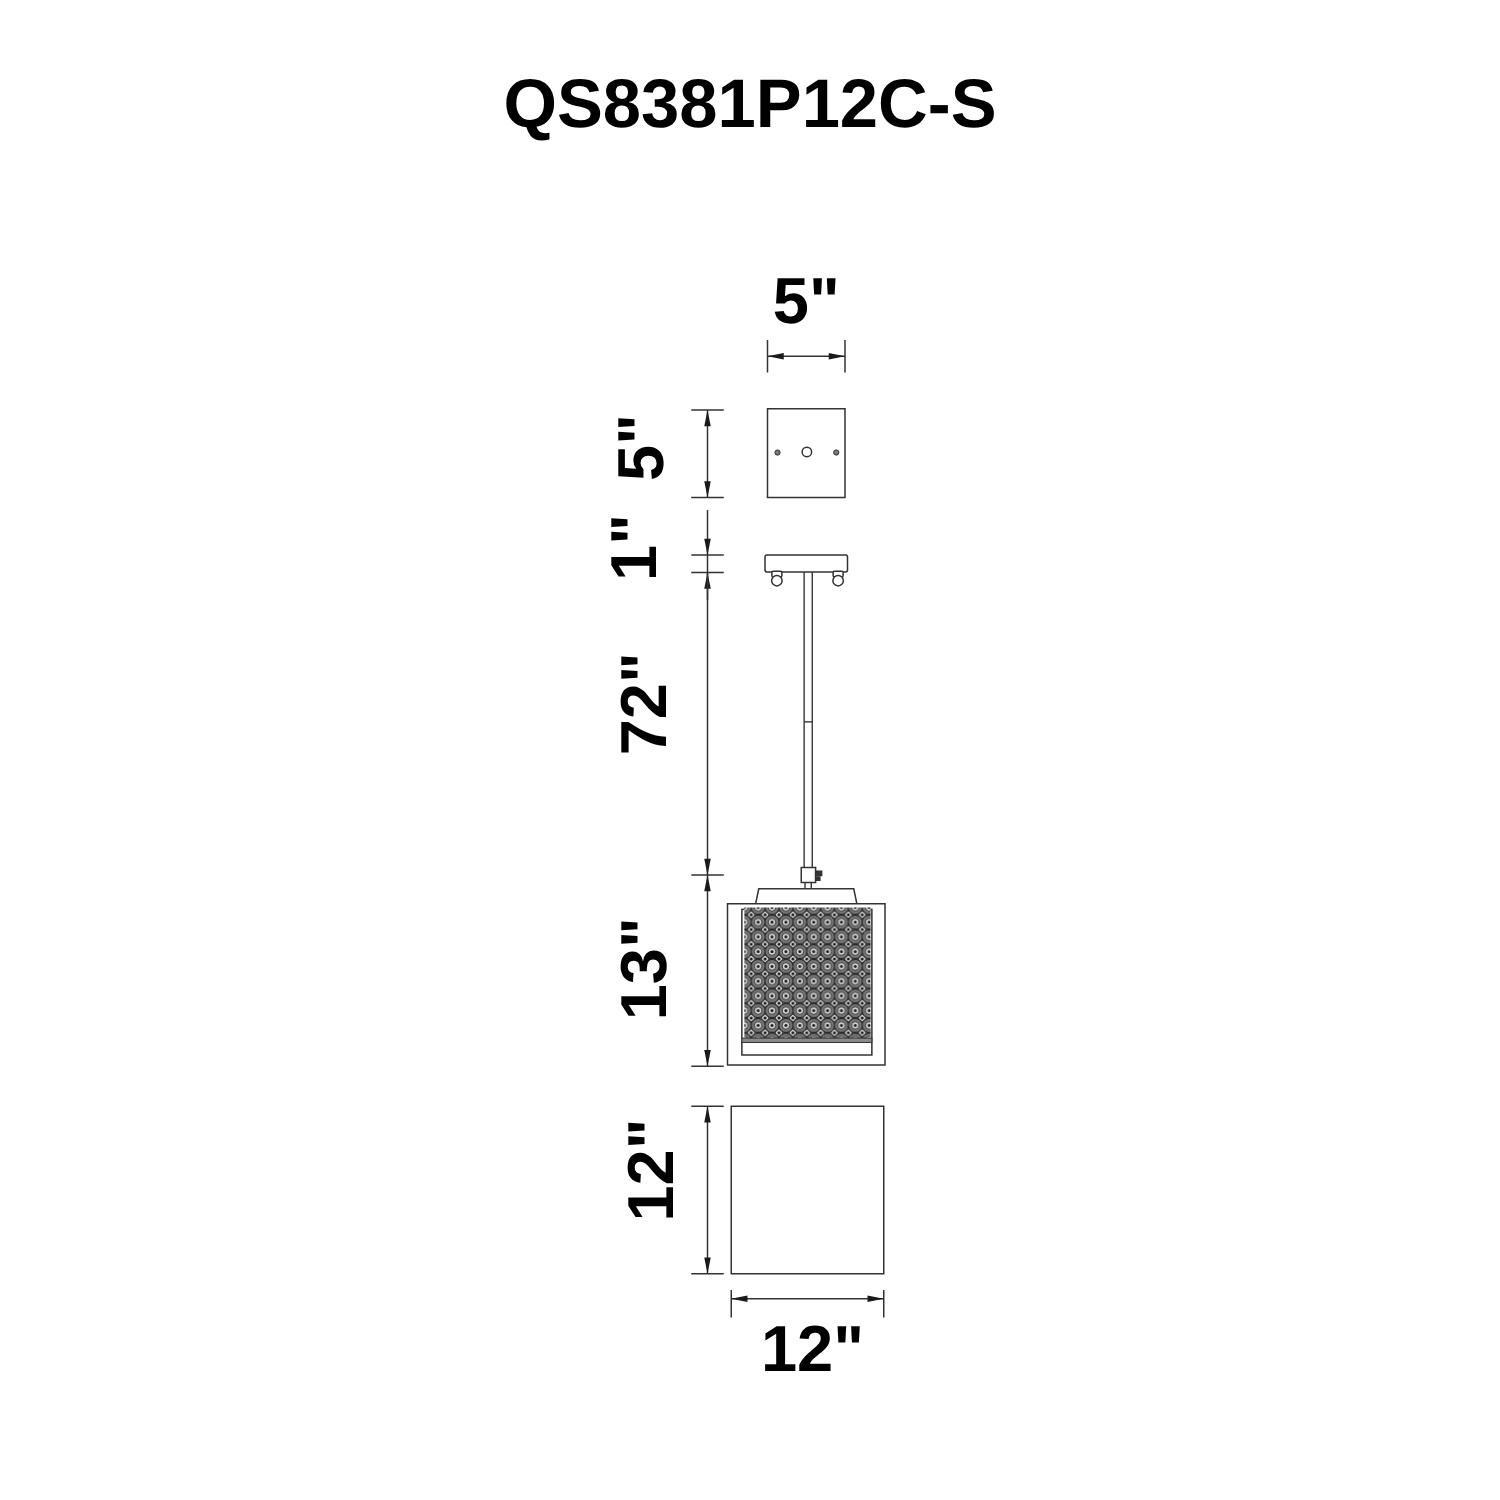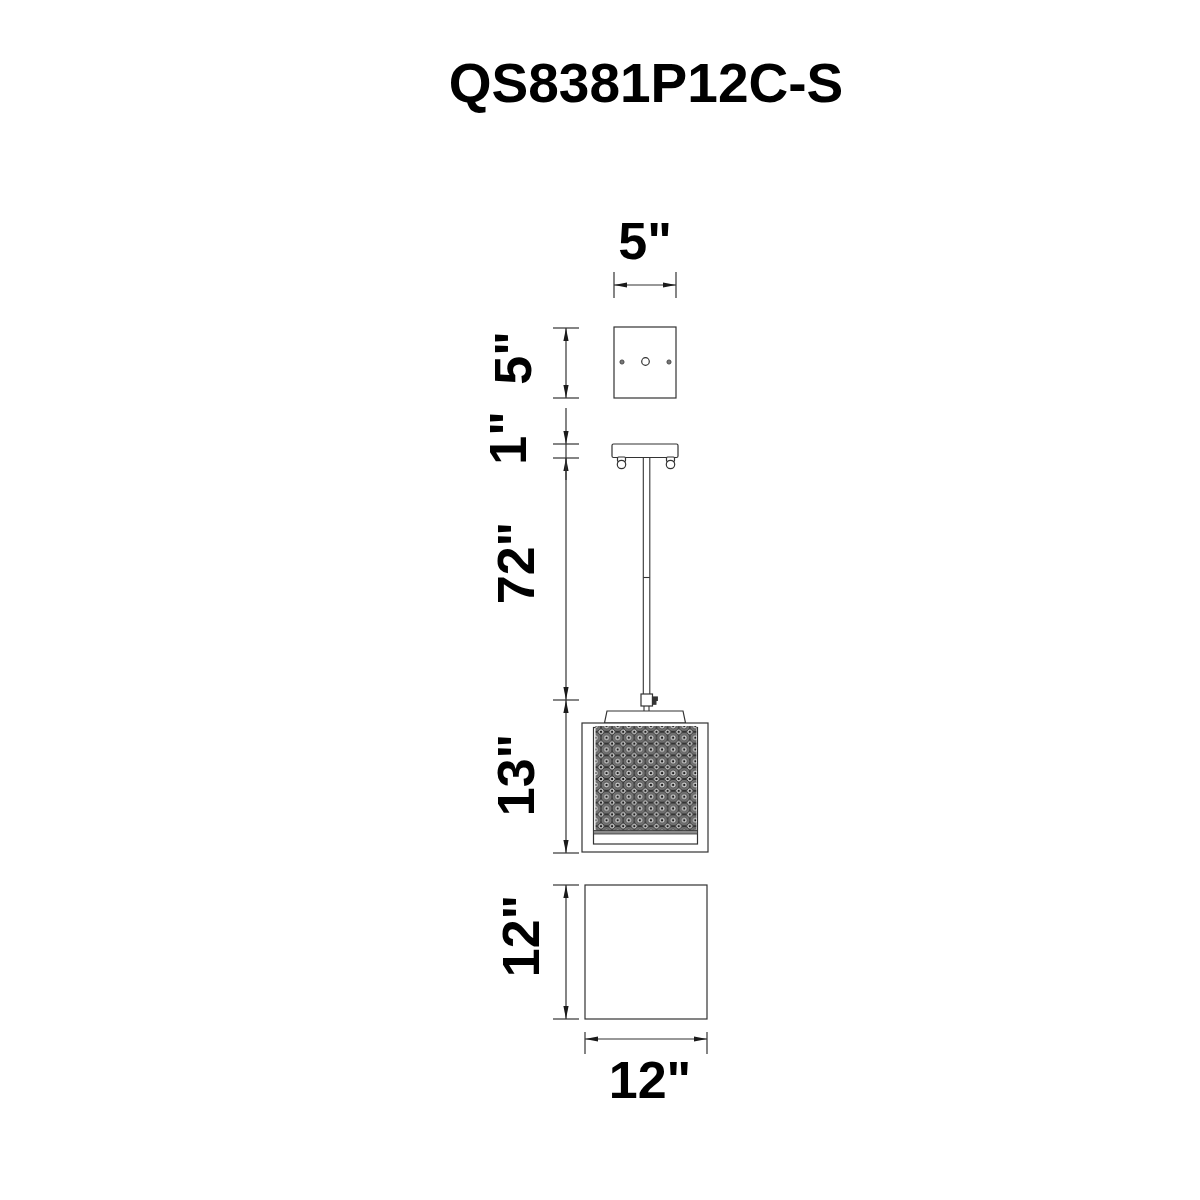--- a/index.html
+++ b/index.html
@@ -150,21 +150,21 @@
       <line x1="585" y1="1032" x2="585" y2="1054"></line>
       <line x1="707" y1="1032" x2="707" y2="1054"></line>
       <line x1="585" y1="1039" x2="707" y2="1039"></line>
     </g>
     <g fill="#1a1a1a" stroke="none">
       <polygon points="585,1039 598,1036.4 598,1041.6"></polygon>
       <polygon points="707,1039 694,1036.4 694,1041.6"></polygon>
     </g>
   </svg>
 
-  <div class="lbl title" style="left:600px;top:83px;margin-left:46px;">QS8381P12C-S</div>
+  <div class="lbl title" style="left:600px;top:83px;">QS8381P12C-S</div>
 
   <div class="lbl dim" style="left:645px;top:241px;">5"</div>
 
   <div class="lbl dim rot" style="left:513px;top:358px;">5"</div>
 
   <div class="lbl dim rot" style="left:508px;top:438px;">1"</div>
 
   <div class="lbl dim rot" style="left:516px;top:563px;">72"</div>
 
   <div class="lbl dim rot" style="left:516px;top:775px;">13"</div>

